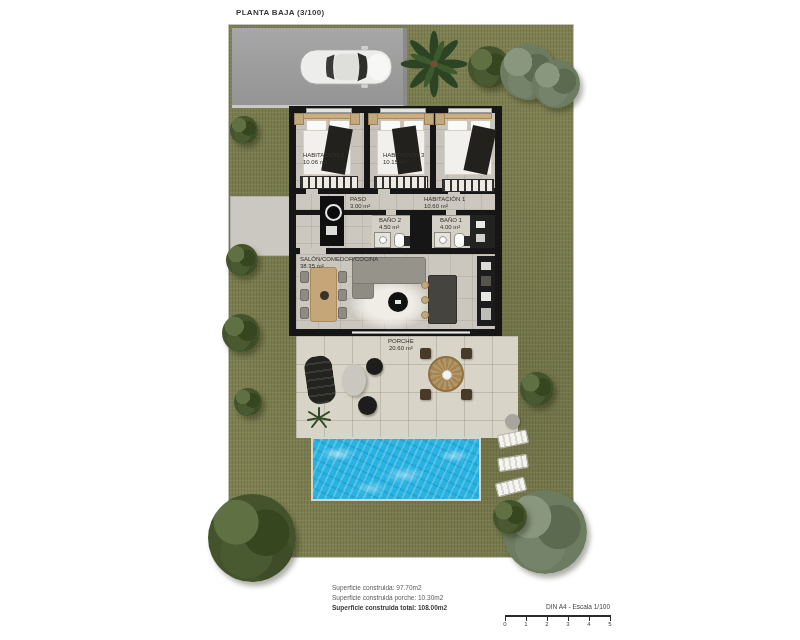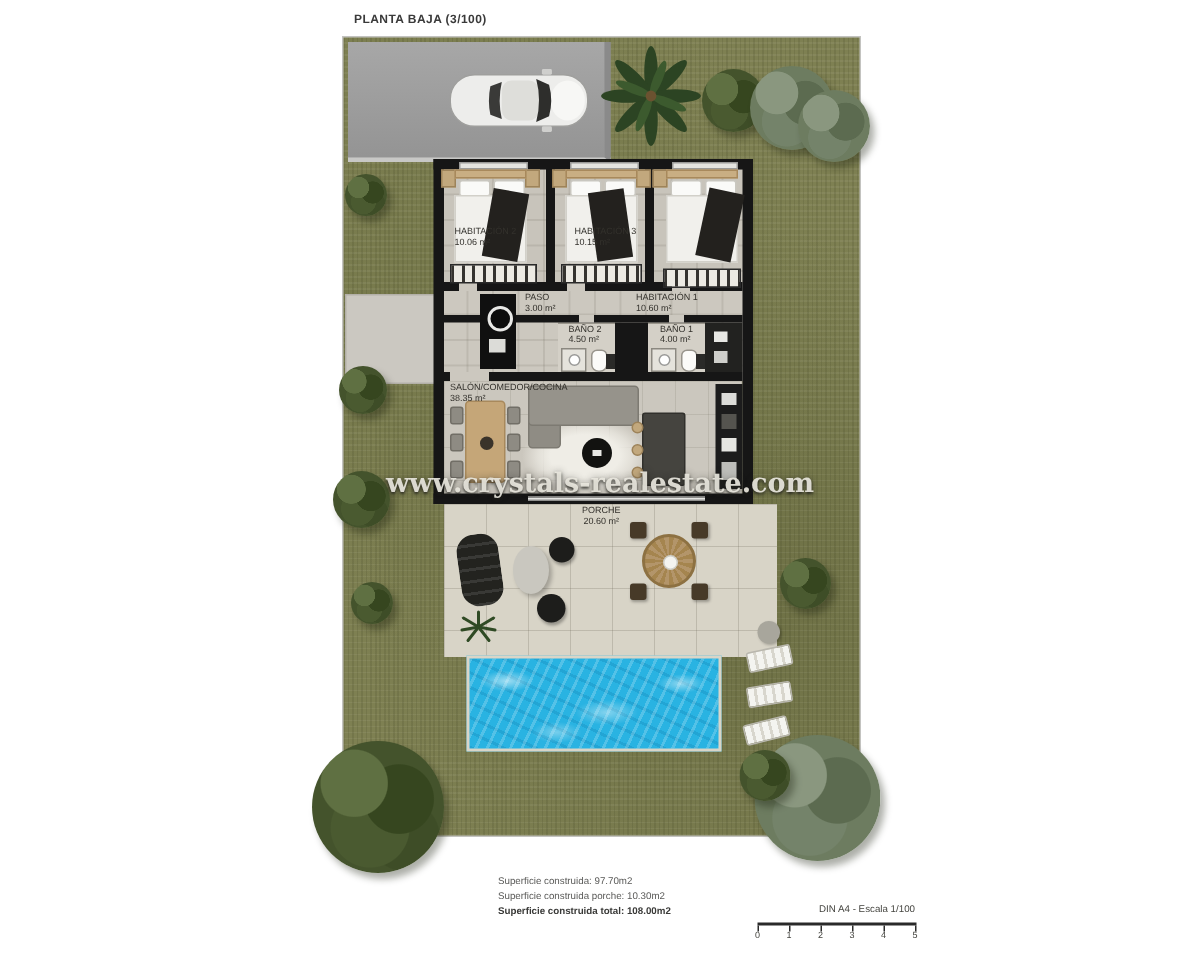--- a/index.html
+++ b/index.html
@@ -342,21 +342,20 @@
   </div>
   <div class="abs rlabel" style="left:300px;top:256px;z-index:20">
     <span>SALÓN/COMEDOR/COCINA</span>
       <span>38.35 m²</span>
   </div>
   <div class="abs rlabel" style="left:388px;top:338px;z-index:20;text-align:center">
     <span>PORCHE</span>
       <span>20.60 m²</span>
   </div>
 
-  <div class="abs watermark">www.crystals-realestate.com</div>
 
   <div class="abs title">PLANTA BAJA (3/100)</div>
 
   <div class="abs summary">
     <div>Superficie construida: 97.70m2</div>
     <div>Superficie construida porche: 10.30m2</div>
     <div class="total">Superficie construida total: 108.00m2</div>
   </div>
 
   <div class="abs scalelabel">DIN A4 - Escala 1/100</div>

